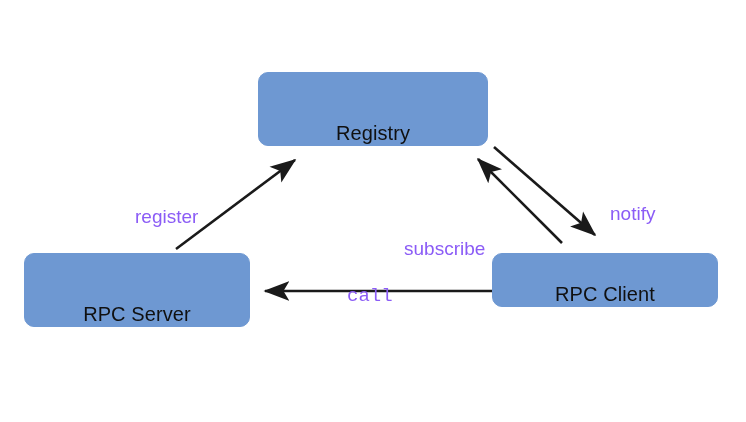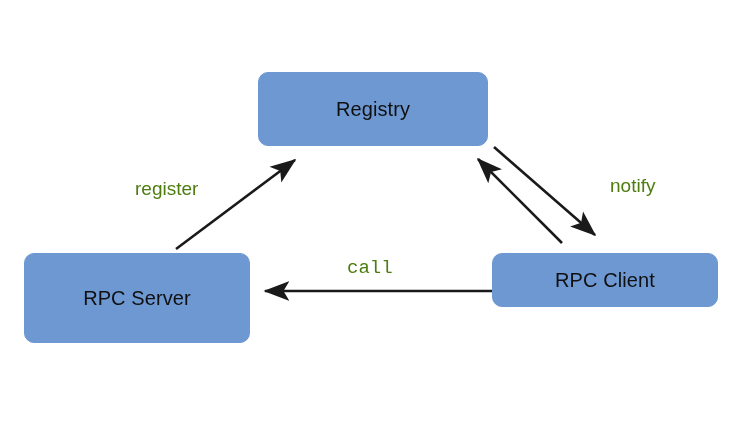--- a/index.html
+++ b/index.html
@@ -18,64 +18,65 @@
     background: #ffffff;
     overflow: hidden;
   }
   .node {
     position: absolute;
     box-sizing: border-box;
     background: #6E98D2;
     border: 1px solid #6E98D2;
     border-radius: 10px;
     display: flex;
-    align-items: center;
+    align-items: flex-end;
     justify-content: center;
     color: #101010;
     font-size: 20px;
     font-family: "Liberation Sans", sans-serif;
     letter-spacing: 0.1px;
     user-select: none;
   }
   .node-label {
     pointer-events: none;
   }
   #node-registry {
     left: 258px;
     top: 72px;
     width: 230px;
     height: 74px;
   }
   #node-rpc-server {
     left: 24px;
     top: 253px;
     width: 226px;
-    height: 90px;
+    height: 74px;
   }
   #node-rpc-client {
     left: 492px;
     top: 253px;
     width: 226px;
     height: 54px;
   }
   #edges {
     position: absolute;
     left: 0;
     top: 0;
     width: 746px;
     height: 422px;
     pointer-events: none;
   }
   .edge-label {
     position: absolute;
-    color: #4d7c0f;
+    color: #8b5cf6;
     font-size: 19px;
     font-family: "Liberation Sans", sans-serif;
     white-space: nowrap;
     user-select: none;
+    margin-top: 28px;
   }
   #label-register { left: 135px; top: 178px; }
   #label-notify   { left: 610px; top: 175px; }
   #label-subscribe{ left: 404px; top: 210px; }
   #label-call     { left: 347px; top: 257px; font-family: Liberation Mono, monospace; }
 </style>
 </head>
 <body>
 
 <div id="canvas">
@@ -105,16 +106,17 @@
   </div>
 
   <div class="node" id="node-rpc-client">
     <span class="node-label">RPC Client</span>
   </div>
 
   <div class="edge-label" id="label-register">register</div>
 
   <div class="edge-label" id="label-notify">notify</div>
 
+  <div class="edge-label" id="label-subscribe">subscribe</div>
 
   <div class="edge-label" id="label-call">call</div>
 
 </div>
 
 </body></html>

